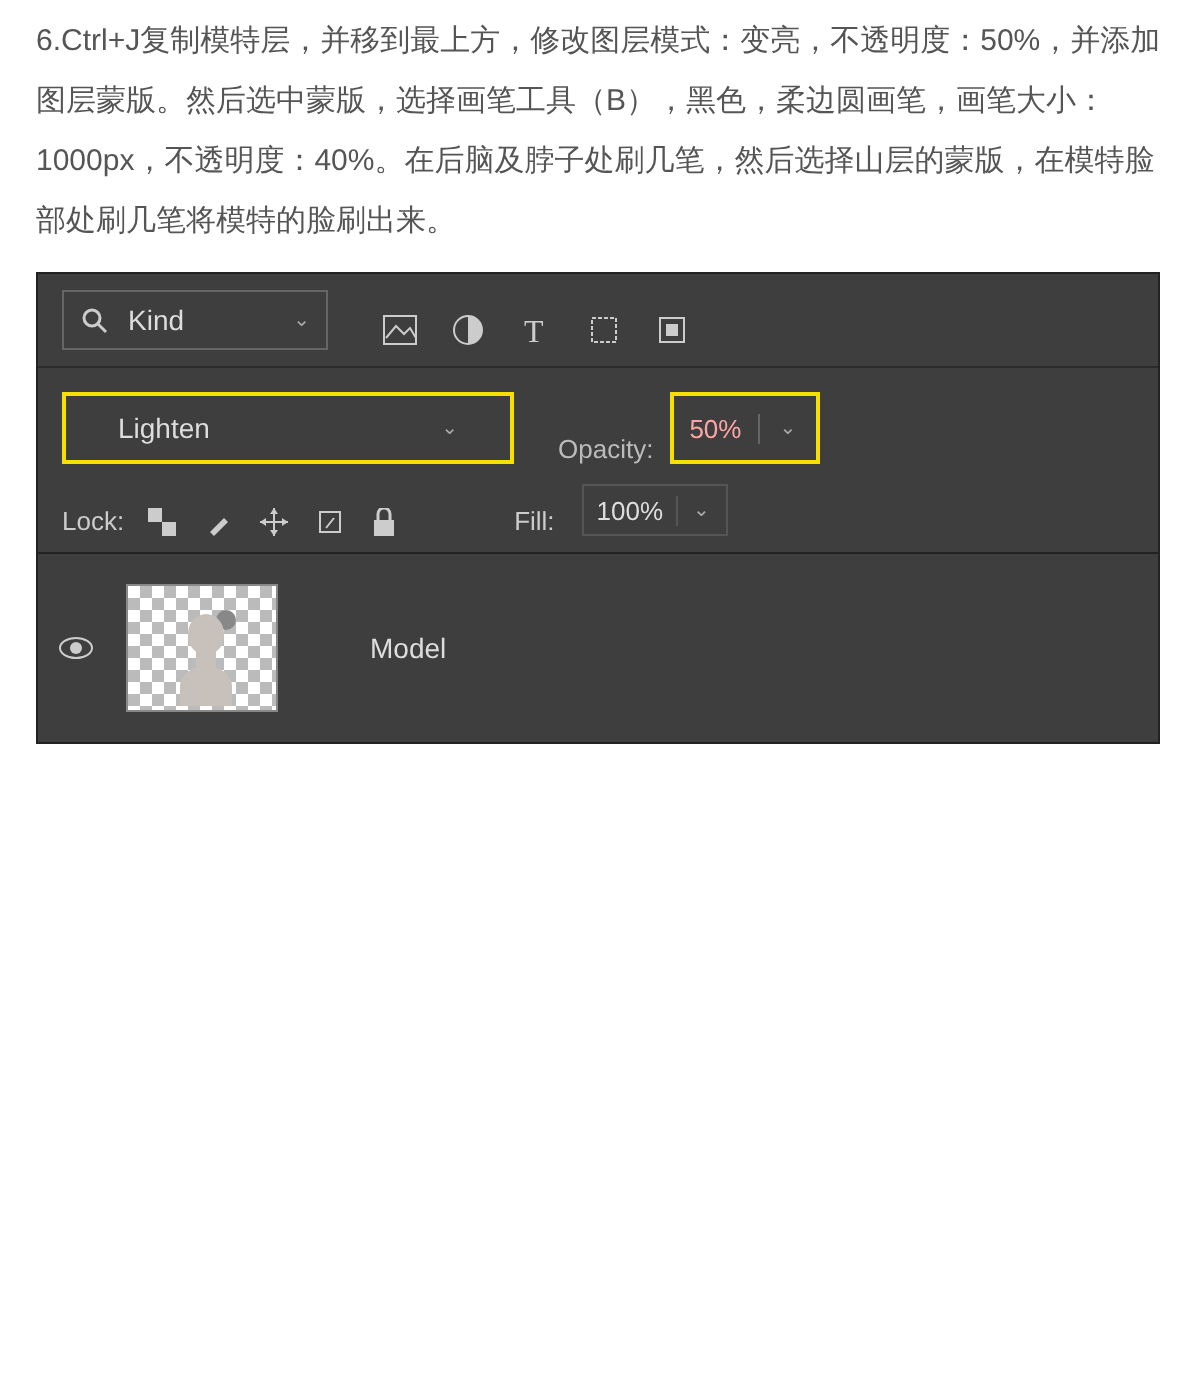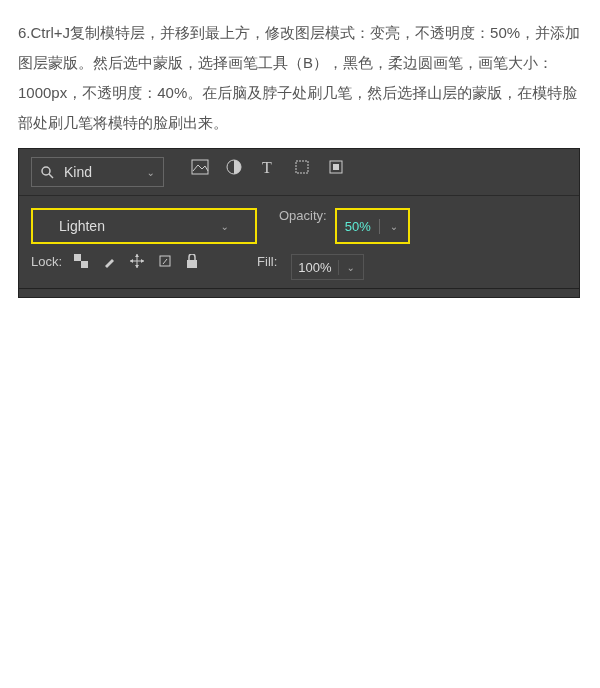--- a/index.html
+++ b/index.html
@@ -1,32 +1,32 @@
 <!DOCTYPE html>
 <html><head>
 <meta charset="utf-8">
 <style>
   body{margin:0;background:#fff;font-family:Arial,"Microsoft YaHei",sans-serif;width:600px}
-  .instruction{padding:18px 18px 6px 18px;font-size:15px;line-height:2;color:#555}
+  .instruction{padding:6px 18px 6px 18px;font-size:15px;line-height:2;color:#555}
   .panel-wrap{padding:4px 18px 0 18px}
   .panel{background:#3e3e3e;width:560px;border:1px solid #222}
-  .row{display:flex;align-items:flex-start;padding:8px 12px;gap:8px}
+  .row{display:flex;align-items:flex-end;padding:8px 12px;gap:8px}
   .row1{border-bottom:1px solid #2a2a2a}
   .search-kind{display:flex;align-items:center;border:1px solid #666;background:#3e3e3e;height:28px;padding:0 8px;gap:10px;width:115px}
   .search-kind span.mag{color:#ccc;font-size:14px}
   .kind-label{color:#ddd;font-size:14px}
   .chev{color:#aaa;font-size:10px;margin-left:auto}
   .type-icons{display:flex;gap:14px;margin-left:18px}
   .ticon{width:20px;height:20px;display:flex;align-items:center;justify-content:center}
   .row2{padding:12px 12px 4px 12px}
   .blend{display:flex;align-items:center;border:2px solid #f5e000;background:#3e3e3e;height:32px;padding:0 26px;width:170px}
   .blend-label{color:#ddd;font-size:14px}
   .opac-label{color:#bbb;font-size:13px;margin-left:14px}
   .opac-box{display:flex;align-items:center;border:2px solid #f5e000;height:32px}
-  .opac-val{color:#5eead4;font-size:13px;padding:0 8px;border-right:1px solid #666}
+  .opac-val{color:#fca5a5;font-size:13px;padding:0 8px;border-right:1px solid #666}
   .opac-chev{color:#aaa;font-size:10px;padding:0 10px}
   .row3{padding:6px 12px 8px 12px;border-bottom:1px solid #222}
   .lbl{color:#ccc;font-size:13px}
   .lock-icons{display:flex;gap:10px;margin-left:4px}
   .licon{color:#ccc;width:18px;text-align:center}
   .fill-val{display:flex;align-items:center;border:1px solid #555;height:24px;margin-left:6px}
   .fill-val .v{color:#ddd;font-size:13px;padding:0 6px;border-right:1px solid #555}
   .fill-val .c{color:#aaa;font-size:10px;padding:0 8px}
 
   .layers{padding:4px 0}
@@ -169,17 +169,34 @@
     <div class="fill-val">
       <span class="v">100%</span>
       <span class="c">⌄</span>
     </div>
   </div>
 
   <div class="layers">
 
 
 
+    <div class="layer">
+      <div class="eye">
+            <svg width="18" height="12">
+              <ellipse cx="9" cy="6" rx="8" ry="5" fill="none" stroke="#ccc"></ellipse>
+              <circle cx="9" cy="6" r="3" fill="#ccc"></circle>
+            </svg>
+          </div>
+      <div class="thumb checker">
+        <div class="silh">
+              <div class="bun"></div>
+              <div class="head"></div>
+              <div class="neck"></div>
+              <div class="body"></div>
+            </div>
+      </div>
+      <span class="lname" style="margin-left:36px">Model</span>
+    </div>
 
 
   </div>
 </div>
 </div>
 
 </body></html>

